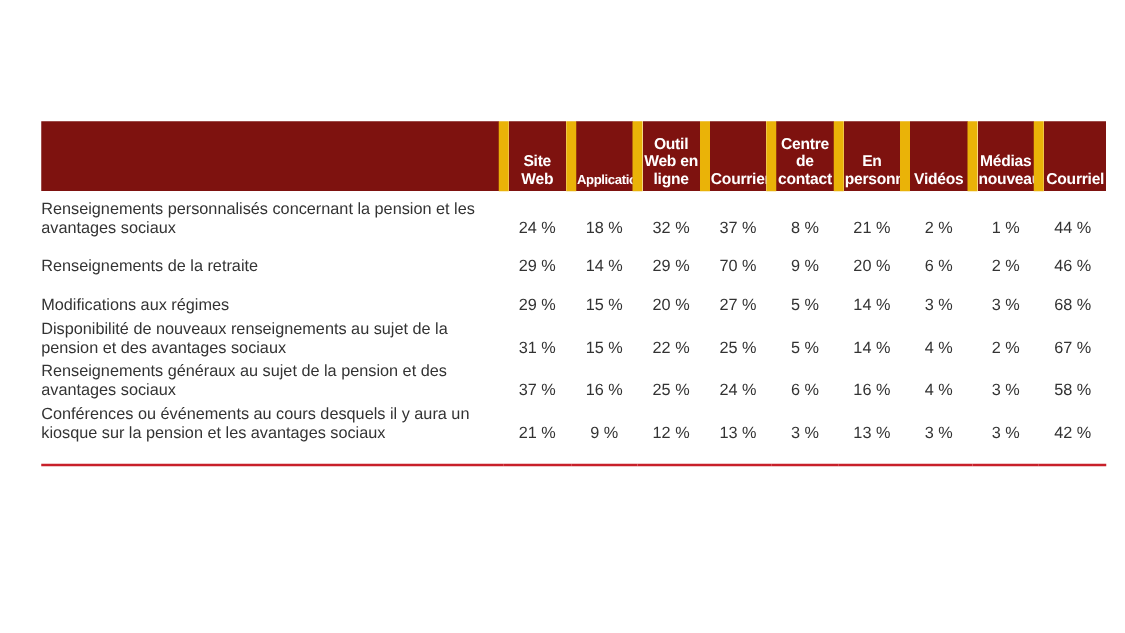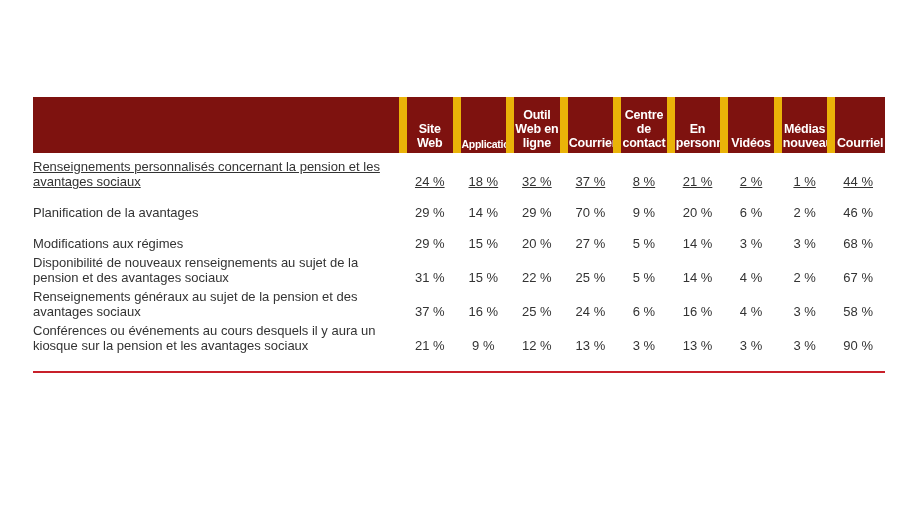--- a/index.html
+++ b/index.html
@@ -44,21 +44,21 @@
     line-height: 15px;
     color: #333333;
     vertical-align: bottom;
     padding: 0 0 4px 0;
   }
   tbody td.label {
     text-align: left;
     padding-right: 6px;
   }
   tbody td.val { text-align: center; white-space: nowrap; }
-  tbody tr:first-child td { padding-top: 6px; text-decoration: underline; }
+  tbody tr:first-child td { padding-top: 6px; }
   tbody tr:nth-child(1) td { padding-bottom: 16px; }
   tbody tr:nth-child(2) td { padding-bottom: 16px; }
   tbody tr:nth-child(6) td { padding-bottom: 18px; }
 </style>
 </head>
 <body>
 
 <div class="page">
   <div class="survey-table-wrap">
     <table class="survey">
@@ -95,21 +95,21 @@
             <td class="val">18 %</td>
             <td class="val">32 %</td>
             <td class="val">37 %</td>
             <td class="val">8 %</td>
             <td class="val">21 %</td>
             <td class="val">2 %</td>
             <td class="val">1 %</td>
             <td class="val">44 %</td>
           </tr>
           <tr>
-            <td class="label">Planification de la avantages</td>
+            <td class="label">Renseignements de la retraite</td>
             <td class="val">29 %</td>
             <td class="val">14 %</td>
             <td class="val">29 %</td>
             <td class="val">70 %</td>
             <td class="val">9 %</td>
             <td class="val">20 %</td>
             <td class="val">6 %</td>
             <td class="val">2 %</td>
             <td class="val">46 %</td>
           </tr>
@@ -152,18 +152,18 @@
           <tr>
             <td class="label">Conférences ou événements au cours desquels il y aura un kiosque sur la pension et les avantages sociaux</td>
             <td class="val">21 %</td>
             <td class="val">9 %</td>
             <td class="val">12 %</td>
             <td class="val">13 %</td>
             <td class="val">3 %</td>
             <td class="val">13 %</td>
             <td class="val">3 %</td>
             <td class="val">3 %</td>
-            <td class="val">90 %</td>
+            <td class="val">42 %</td>
           </tr>
         </tbody>
     </table>
   </div>
 </div>
 
 </body></html>

